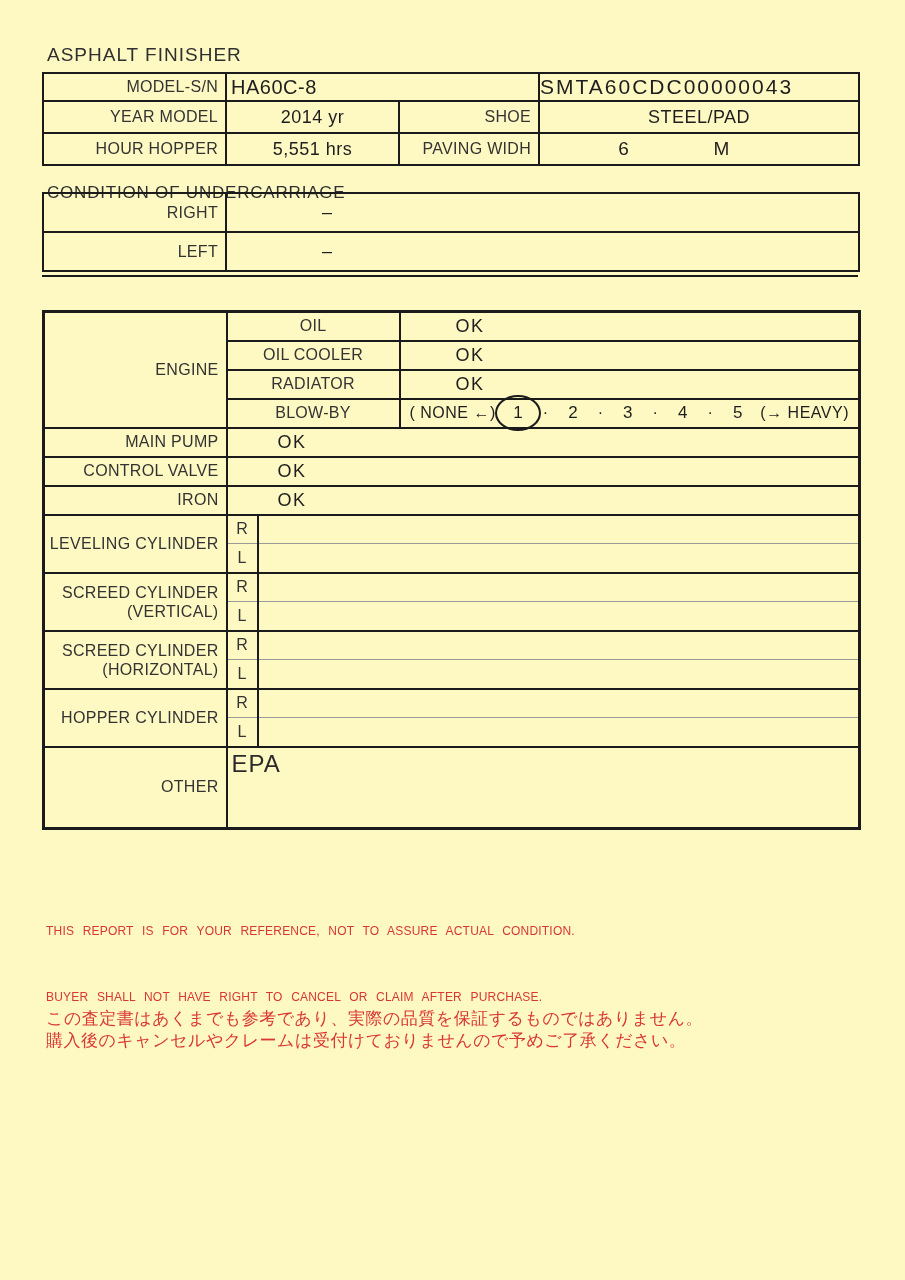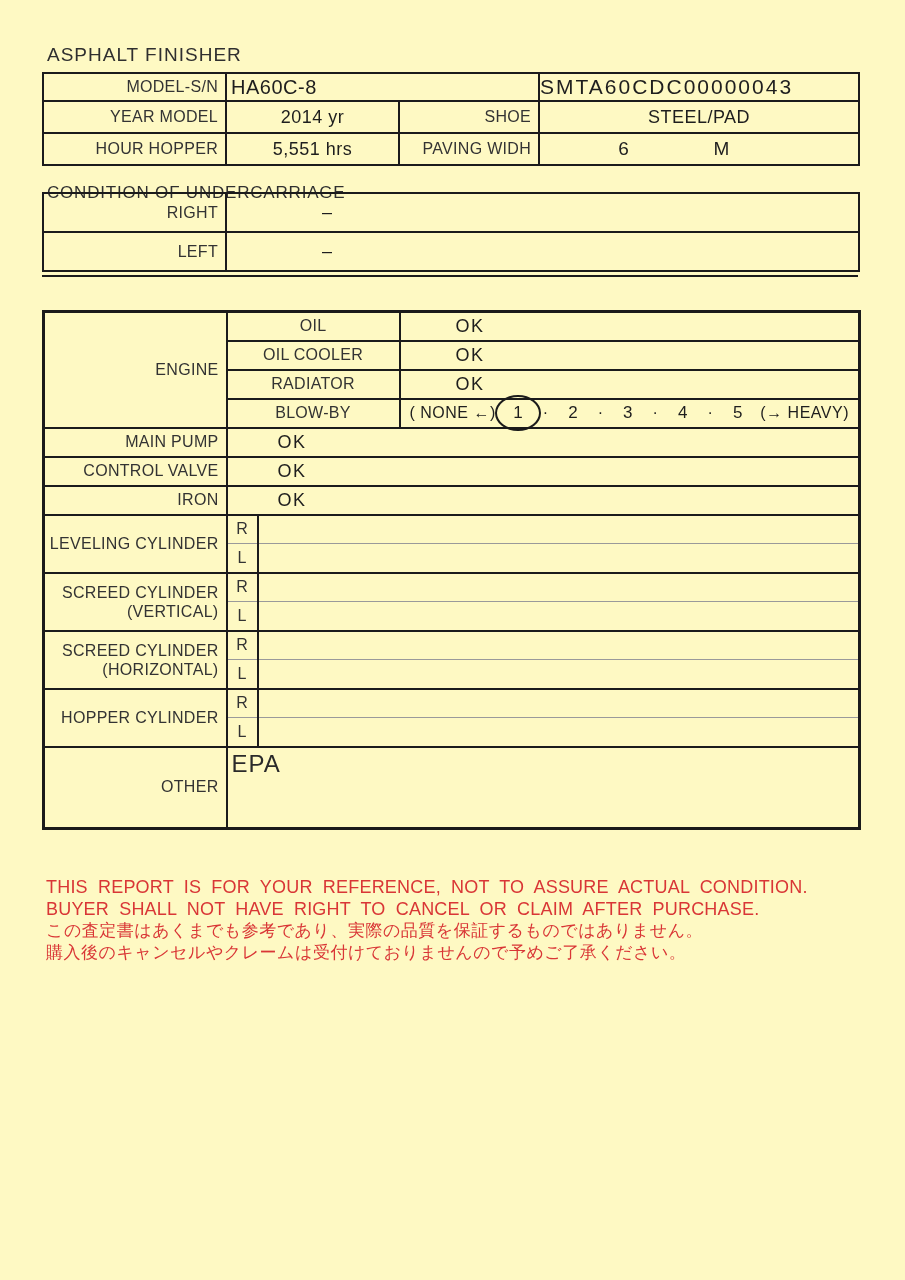--- a/index.html
+++ b/index.html
@@ -51,21 +51,21 @@
 
   .blowby-cell { display:flex; align-items:center; justify-content:space-between; padding:0 9px; font-size:16px; height:21px; }
   .bb-end { white-space:nowrap; letter-spacing:0.5px; }
   .bb-dot { width:10px; text-align:center; }
   .level { width:22px; text-align:center; font-size:17px; position:relative; }
   .level.circled::after { content:""; position:absolute; left:50%; top:50%; width:42px; height:32px;
       transform:translate(-50%,-50%); border:2px solid #1b1b1b; border-radius:50%; }
 
   
   .disclaimer { position:absolute; left:46px; top:877px; color:#d93636; }
-  .disclaimer .en { font-size:18px; line-height:21.5px; word-spacing:5px; letter-spacing:0.2px; }
+  .disclaimer .en { font-size:12px; line-height:21.5px; word-spacing:5px; letter-spacing:0.2px;margin-top:44px; }
   .disclaimer .jp { font-size:17px; line-height:21.5px; letter-spacing:0.5px; }
 </style>
 </head>
 <body>
 
 <div class="page">
 
   <div class="doc-title">ASPHALT FINISHER</div>
 
   <table class="spec-table">

